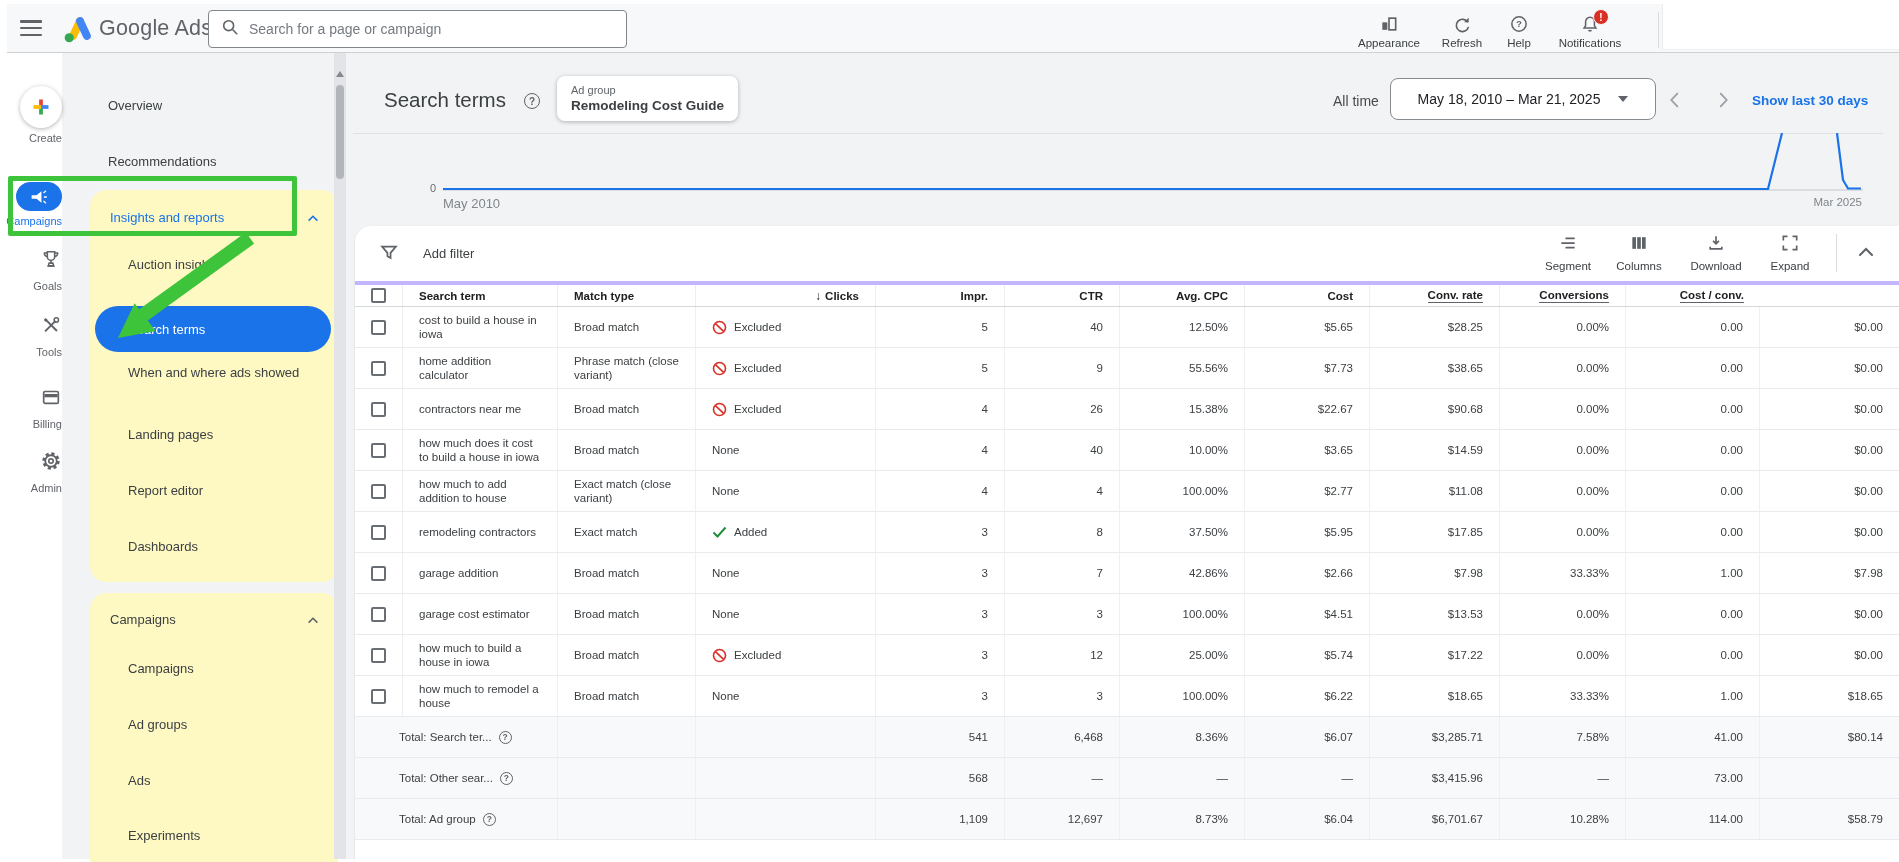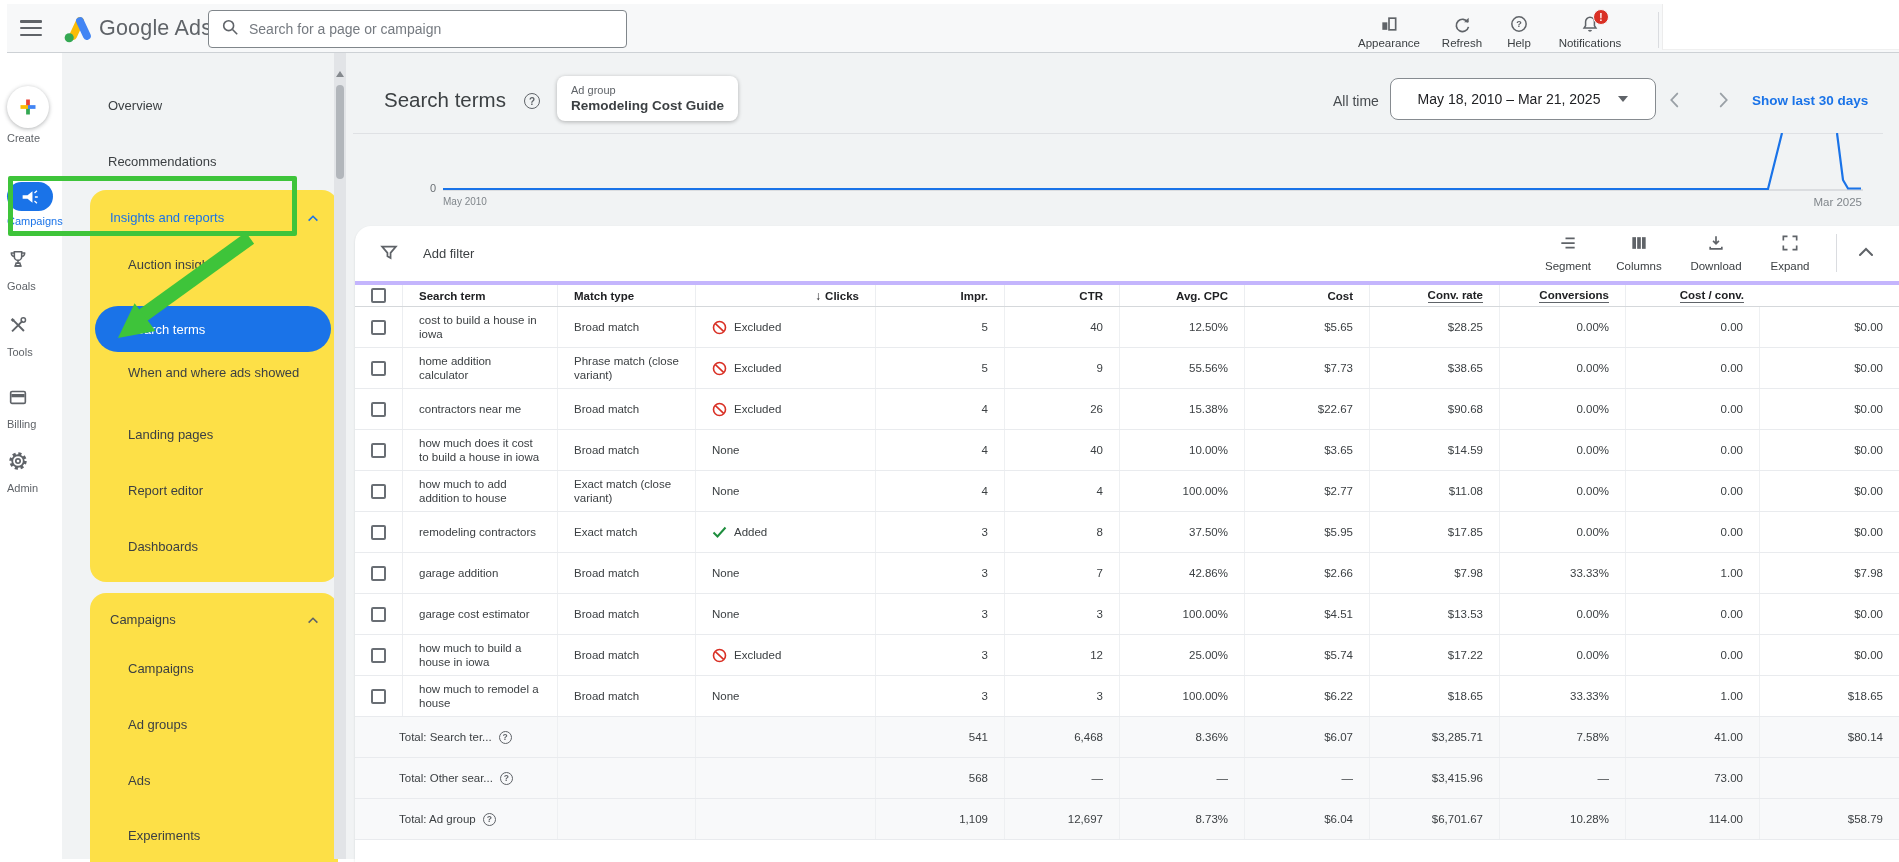--- a/index.html
+++ b/index.html
@@ -28,32 +28,32 @@
          align-items:center;justify-content:center;border:1.5px solid #f7f8f9}
   .tb-divider{position:absolute;left:1651px;top:8px;width:1px;height:36px;background:#dadce0}
   .redacted{position:absolute;left:1655px;top:0;right:0;height:46px;background:#ffffff;
             border-left:1px solid #ececec;border-bottom:1px solid #f0f0f0}
 
   
   .content-bg{position:absolute;left:7px;top:53px;right:0;bottom:3px;background:#f1f3f4}
 
   
   .rail{position:absolute;left:7px;top:53px;width:55px;height:806px;background:#fff}
-  .rail-item{position:absolute;width:100%;display:flex;flex-direction:column;align-items:flex-start;cursor:pointer}
+  .rail-item{position:absolute;width:100%;display:flex;flex-direction:column;align-items:flex-end;cursor:pointer}
   .rail-label{font-size:11px;color:#5f6368;margin-top:4px;white-space:nowrap}
   .rail-label.active{color:#1a73e8}
   .create-circle{width:42px;height:42px;border-radius:50%;background:#fff;
                  box-shadow:0 1px 4px rgba(60,64,67,.4);display:flex;align-items:center;justify-content:center}
   .camp-pill{width:46px;height:29px;border-radius:15px;background:#1a73e8;display:flex;
              align-items:center;justify-content:center}
 
   
   .sidenav{position:absolute;left:62px;top:53px;width:284px;height:806px}
   .nav-plain{position:absolute;left:46px;font-size:13px;color:#3c4043;cursor:pointer;white-space:nowrap}
-  .nav-card{position:absolute;left:28px;width:248px;background:#fde047;border-radius:16px}
+  .nav-card{position:absolute;left:28px;width:248px;background:#fef9c3;border-radius:16px}
   .nav-card.card2{border-radius:16px 16px 0 0}
   .group-hdr{position:absolute;left:20px;font-size:13px;color:#3c4043;font-weight:500;cursor:pointer;white-space:nowrap}
   .group-hdr.blue{color:#1a73e8}
   .group-chev{position:absolute;right:18px;cursor:pointer}
   .nav-sub{position:absolute;left:38px;font-size:13px;color:#3c4043;cursor:pointer;line-height:19px;width:180px}
   .nav-pill{position:absolute;left:5px;width:236px;height:46px;border-radius:23px;background:#1a73e8;
             display:flex;align-items:center;cursor:pointer}
   .nav-pill span{margin-left:33px;font-size:13px;font-weight:500;color:#fff}
 
   .nav-scrollbar{position:absolute;left:334px;top:53px;width:12px;height:806px;background:#e2e4e7}
@@ -77,21 +77,21 @@
   .datebox .dtext{font-size:14px;color:#202124}
   .caret-down{width:0;height:0;border-left:5px solid transparent;border-right:5px solid transparent;
               border-top:6px solid #5f6368}
   .range-nav{position:absolute;top:89px;width:22px;height:22px;cursor:pointer}
   .quick-link{position:absolute;left:1752px;top:93px;font-size:13.5px;font-weight:700;color:#1a73e8;cursor:pointer}
 
   
   .hdr-divider{position:absolute;left:353px;top:133px;width:1530px;height:1px;background:#dfe1e4}
   .chart-svg{position:absolute;left:353px;top:133px}
   .axis-0{position:absolute;left:406px;top:182px;width:30px;text-align:right;font-size:11px;color:#6b7075}
-  .axis-first{position:absolute;left:443px;top:196px;font-size:10px;color:#80868b}
+  .axis-first{position:absolute;left:443px;top:196px;font-size:13px;color:#80868b}
   .axis-last{position:absolute;left:1788px;top:196px;width:74px;text-align:right;font-size:11.5px;color:#80868b}
 
   
   .table-card{position:absolute;left:355px;top:226px;right:0;bottom:0;background:#fff;
               border-radius:16px 0 0 0;box-shadow:0 1px 2px rgba(60,64,67,.18)}
   .tc-toolbar{position:relative;height:55px}
   .funnel{position:absolute;left:23px;top:16px;cursor:pointer}
   .add-filter{position:absolute;left:68px;top:20px;font-size:13px;color:#3c4043;cursor:pointer}
   .tc-tools{position:absolute;left:1181px;top:7px;display:flex}
   .tc-tool{display:flex;flex-direction:column;align-items:center;gap:3px;cursor:pointer}

